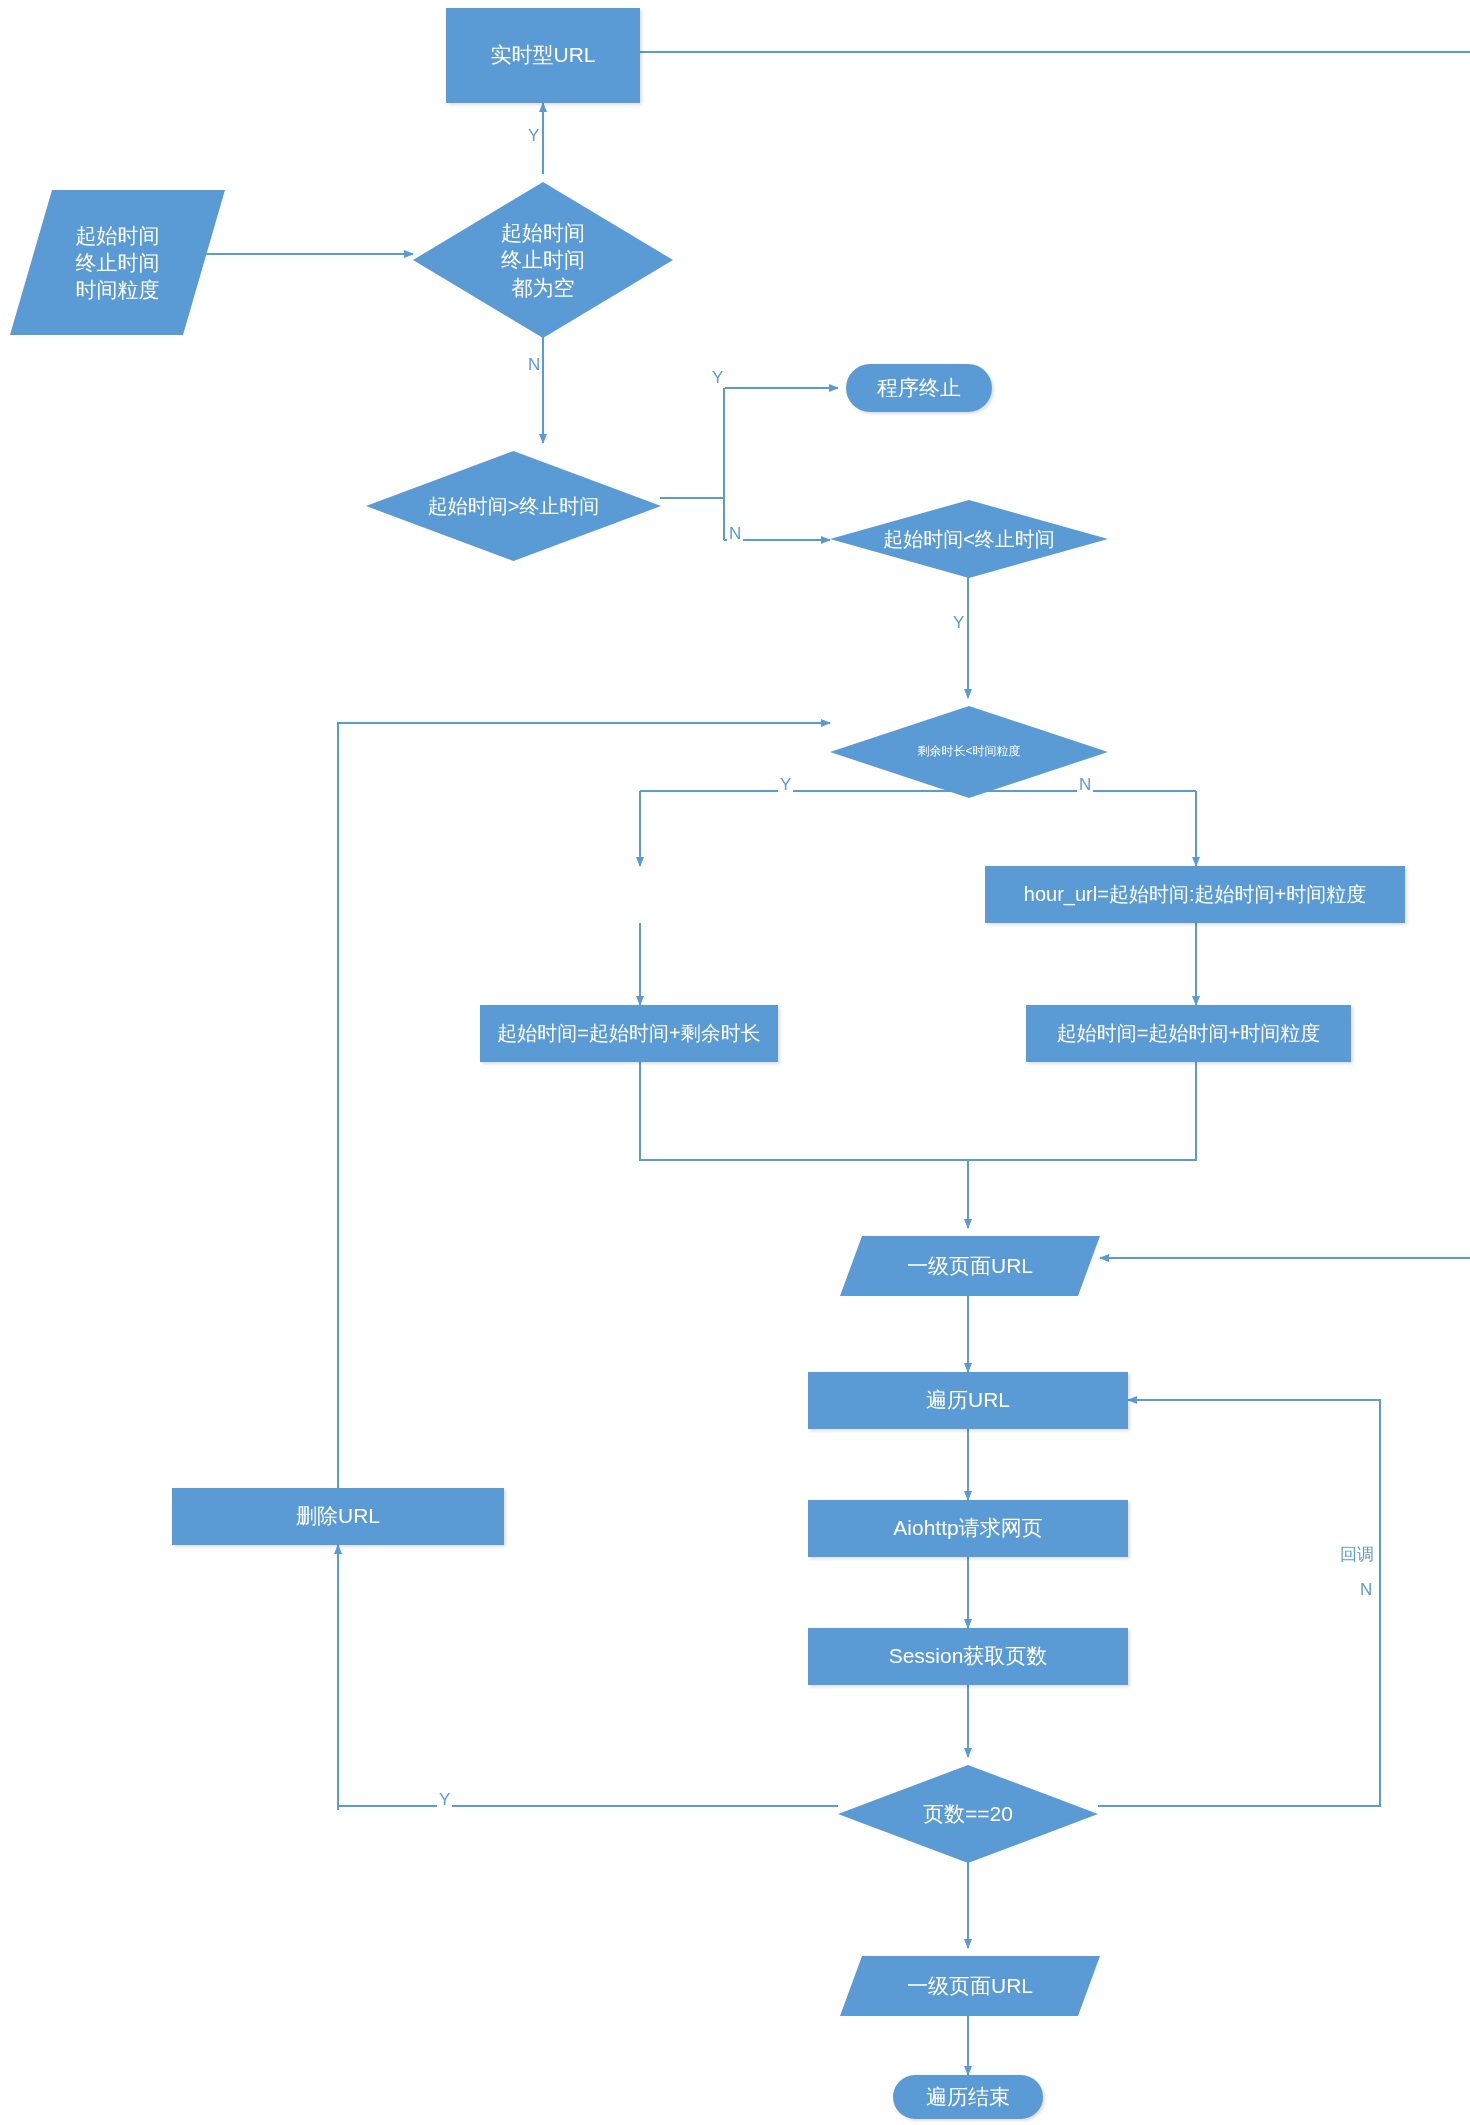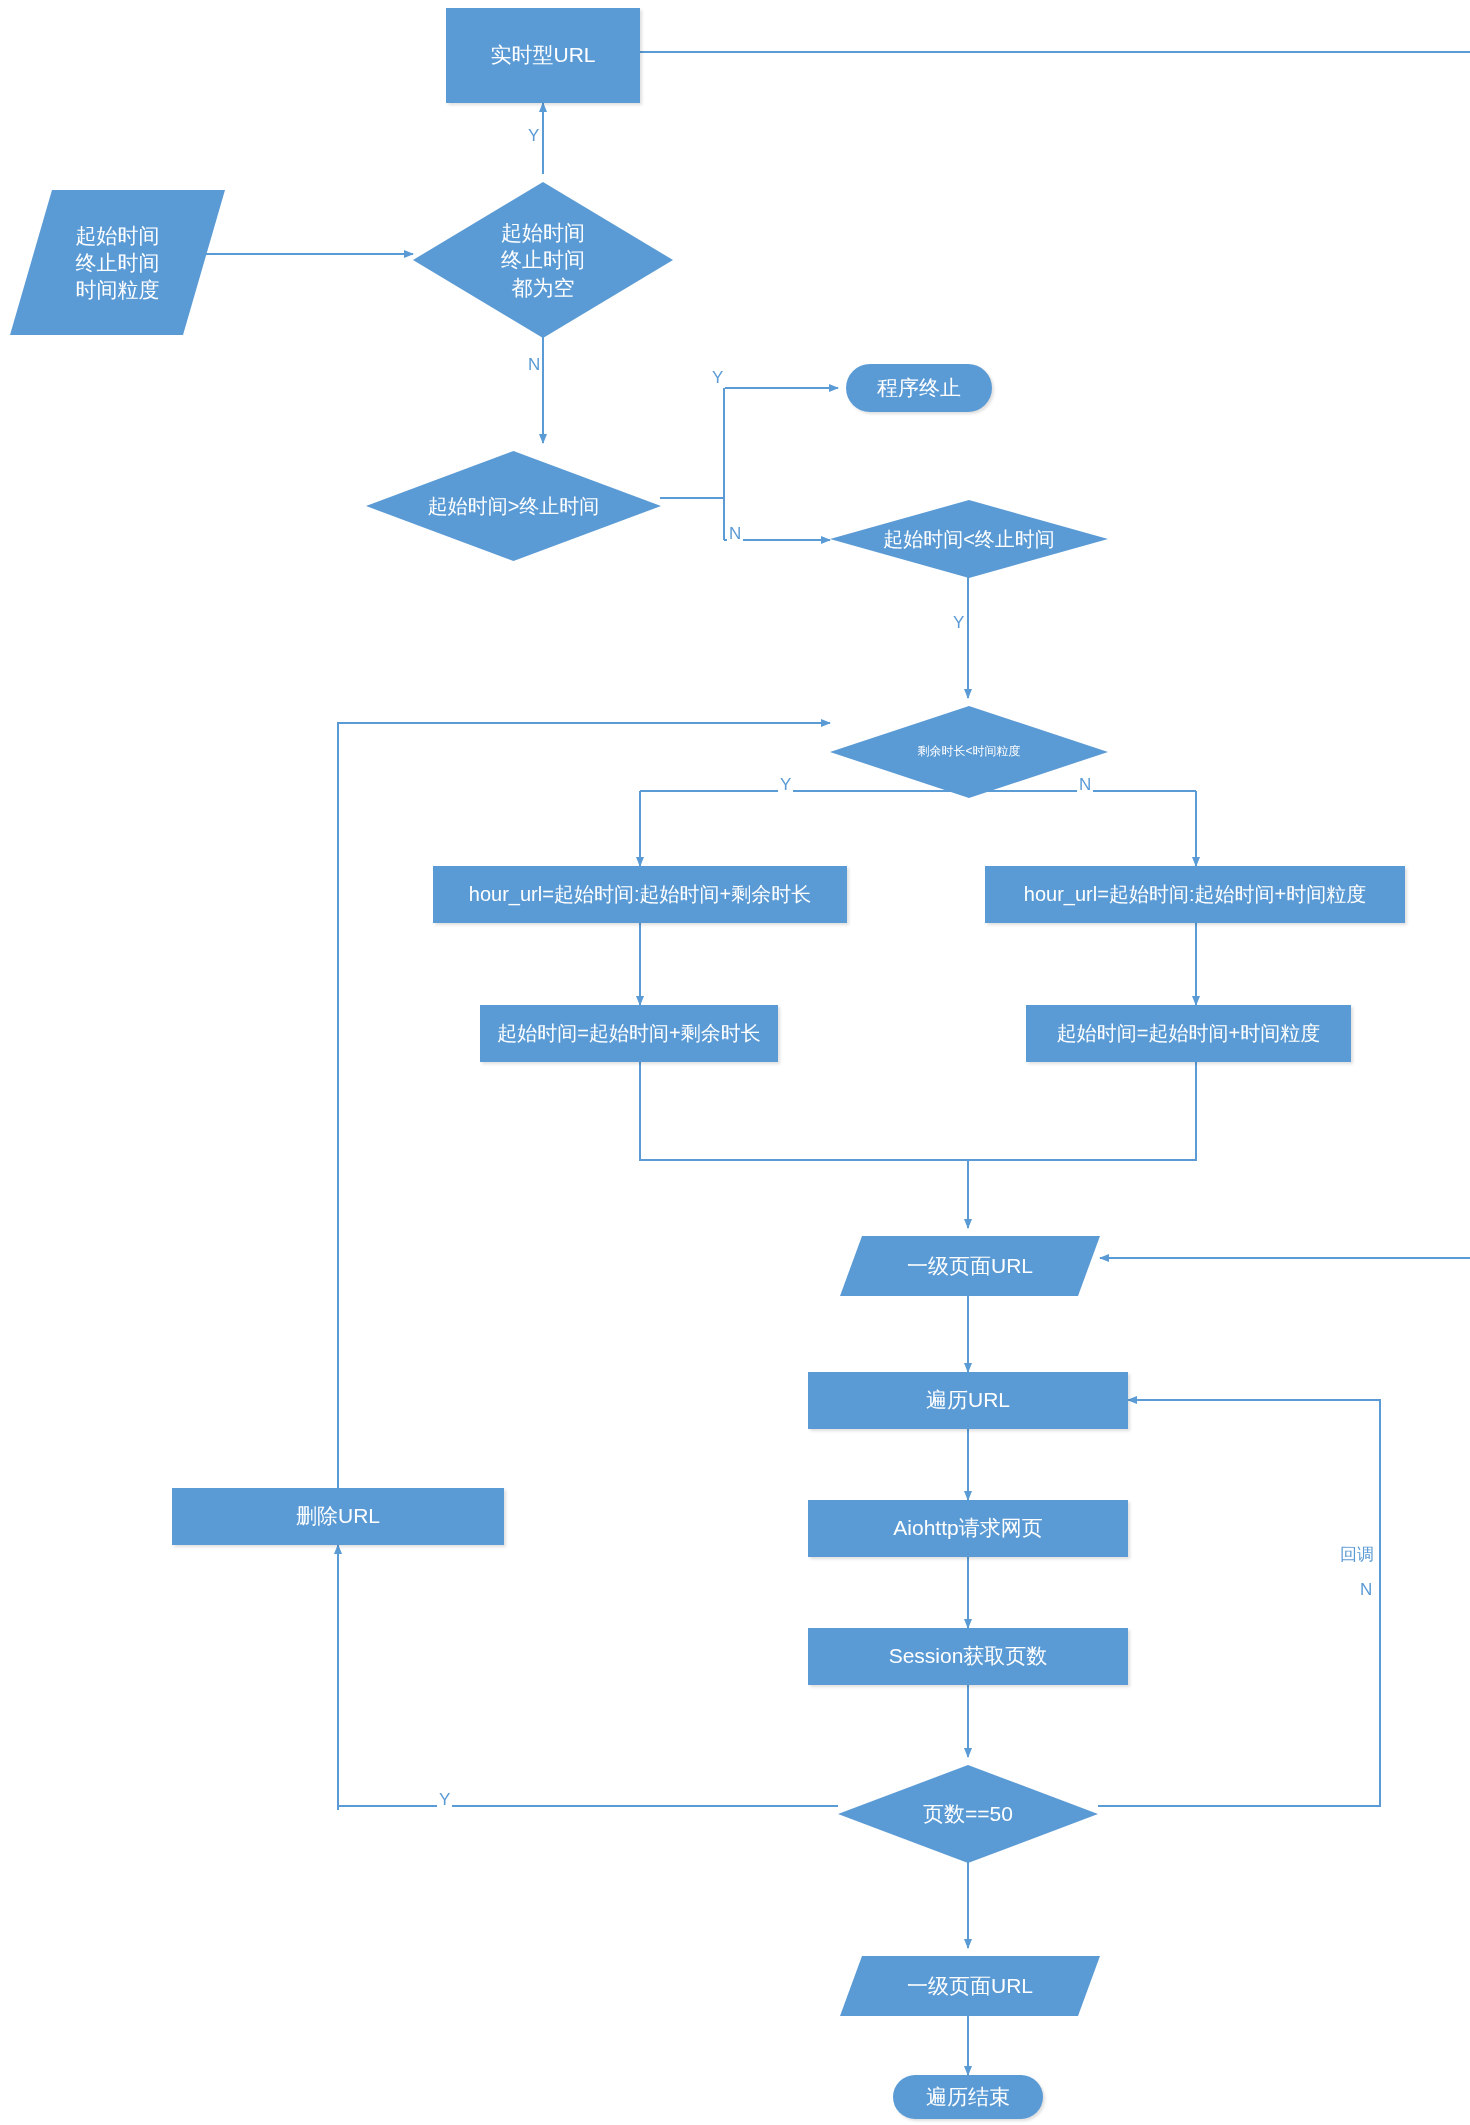--- a/index.html
+++ b/index.html
@@ -123,23 +123,20 @@
     <div class="shapelabel" style="font-size:20px;">起始时间&lt;终止时间</div>
   </div>
 
   <div class="shapewrap" style="left:830px;top:698px;width:278px;height:92px;">
     <svg width="278" height="92" viewBox="0 0 278 92">
       <polygon points="139,0 278,46 139,92 0,46" fill="#5b9bd5"></polygon>
     </svg>
     <div class="shapelabel" style="font-size:12px;">剩余时长&lt;时间粒度</div>
   </div>
 
-  <div class="node rect" style="left:433px;top:866px;width:414px;height:57px;font-size:20px;">
-    <span>hour_url=起始时间:起始时间+剩余时长</span>
-  </div>
 
   <div class="node rect" style="left:985px;top:866px;width:420px;height:57px;font-size:20px;">
     <span>hour_url=起始时间:起始时间+时间粒度</span>
   </div>
 
   <div class="node rect" style="left:480px;top:1005px;width:298px;height:57px;font-size:20px;">
     <span>起始时间=起始时间+剩余时长</span>
   </div>
 
   <div class="node rect" style="left:1026px;top:1005px;width:325px;height:57px;font-size:20px;">
@@ -166,21 +163,21 @@
   </div>
 
   <div class="node rect" style="left:172px;top:1488px;width:332px;height:57px;font-size:21px;">
     <span>删除URL</span>
   </div>
 
   <div class="shapewrap" style="left:838px;top:1757px;width:260px;height:98px;">
     <svg width="260" height="98" viewBox="0 0 260 98">
       <polygon points="130,0 260,49 130,98 0,49" fill="#5b9bd5"></polygon>
     </svg>
-    <div class="shapelabel" style="font-size:21px;">页数==50</div>
+    <div class="shapelabel" style="font-size:21px;">页数==20</div>
   </div>
 
   <div class="shapewrap" style="left:840px;top:1948px;width:260px;height:60px;">
     <svg width="260" height="60" viewBox="0 0 260 60">
       <polygon points="22,0 260,0 238,60 0,60" fill="#5b9bd5"></polygon>
     </svg>
     <div class="shapelabel" style="font-size:21px;">一级页面URL</div>
   </div>
 
   <div class="node term" style="left:893px;top:2075px;width:150px;height:44px;font-size:21px;">

